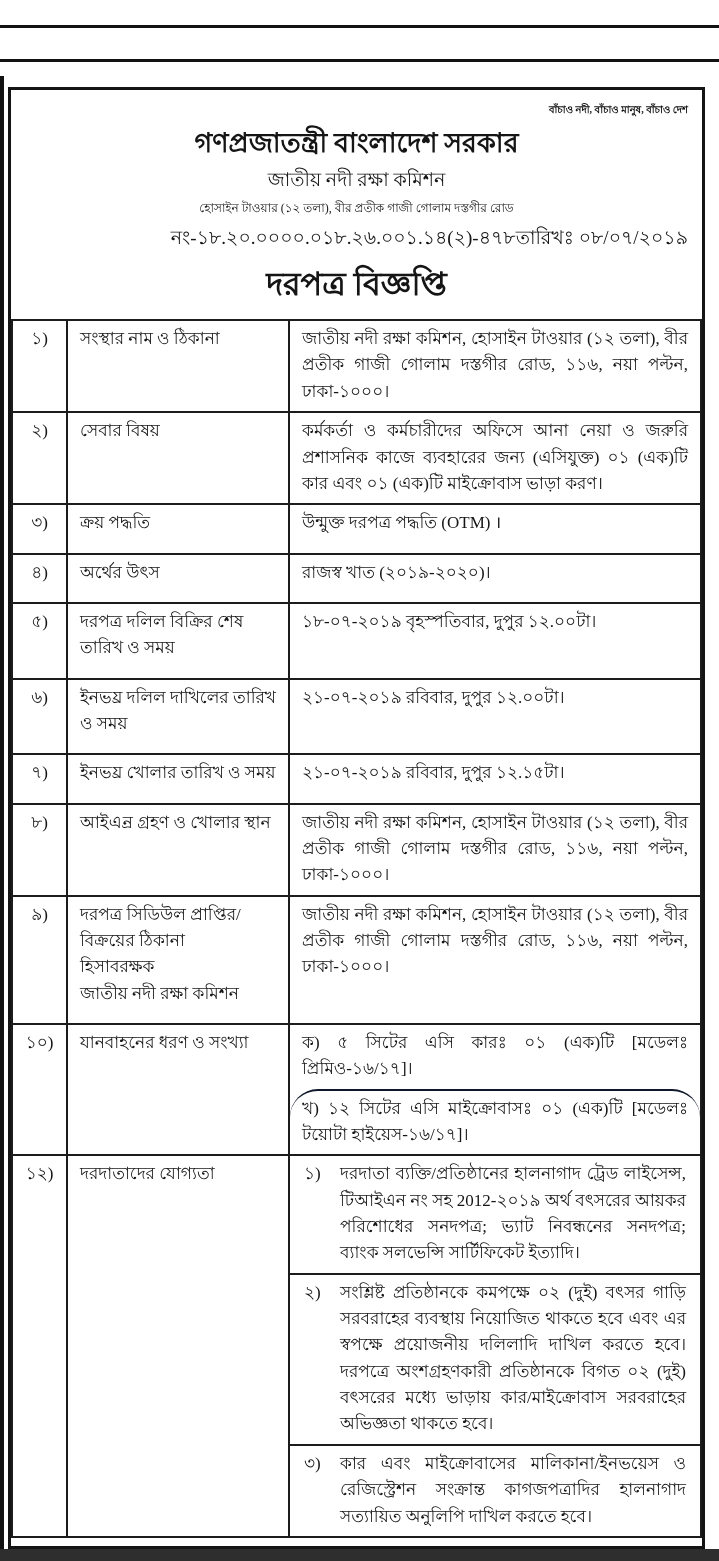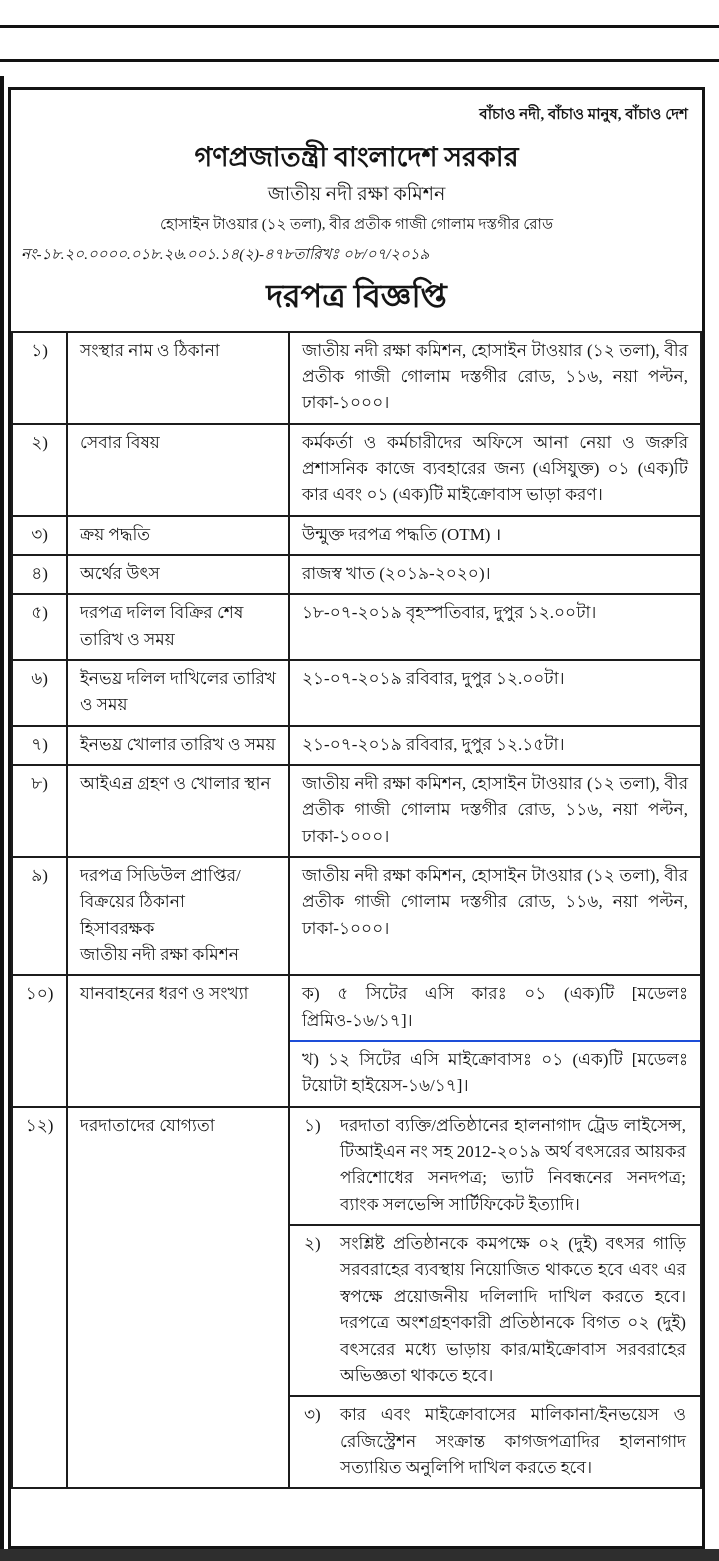--- a/index.html
+++ b/index.html
@@ -11,35 +11,35 @@
   .scanline{position:absolute;left:0;width:719px;height:3px;background:#121212;}
   #scanline-1{top:25px;}
   #scanline-2{top:59px;}
   .left-strip{position:absolute;left:0;top:76px;width:4px;height:1485px;background:#121212;}
   .bottom-band{position:absolute;left:0;top:1549px;width:719px;height:12px;background:#2e2e2e;}
 
   .doc{
     position:absolute;left:8px;top:87px;width:691px;height:1456px;
     border:3px solid #141414;background:#fff;box-sizing:content-box;
   }
-  .slogan{text-align:right;font-weight:bold;font-size:15px;padding:12px 14px 0 0;}
-  .gov-title{text-align:center;font-size:27px;font-weight:bold;line-height:1.25;margin-top:14px;}
+  .slogan{text-align:right;font-weight:bold;font-size:10px;padding:12px 14px 0 0;}
+  .gov-title{text-align:center;font-size:27px;font-weight:bold;line-height:1.25;margin-top:8px;}
   .commission{text-align:center;font-size:19px;margin-top:4px;}
-  .addr{text-align:center;font-size:15px;margin-top:3px;line-height:1.45;}
-  .memo-row{display:flex;justify-content:flex-start;font-size:15px;padding:6px 14px 0 10px;font-style:italic;}
+  .addr{text-align:center;font-size:12px;margin-top:3px;line-height:1.45;}
+  .memo-row{display:flex;justify-content:flex-end;font-size:19px;padding:6px 14px 0 10px;}
   .notice-title{text-align:center;font-size:32px;font-weight:bold;margin:4px 0 6px;}
 
   table.tender{width:100%;border-collapse:collapse;table-layout:fixed;}
   table.tender td{border:2px solid #1c1c1c;vertical-align:top;font-size:17px;line-height:1.55;}
   td.c-serial{text-align:center;padding:5px 2px;}
-  td.c-label{padding:5px 8px 6px 12px;}
+  td.c-label{padding:5px 8px 16px 12px;}
   td.c-value{padding:0;}
   .label-line{display:block;}
-  .seg{padding:5px 12px 6px 12px;text-align:justify;}
-  .seg + .seg{border-top:2px solid #1d4ed8;}
+  .seg{padding:5px 12px 6px 12px;text-align:justify;border-radius:28px;}
+  .seg + .seg{border-top:2px solid #0f172a;}
   .q-item{display:flex;padding:5px 10px 6px 14px;}
   .q-item + .q-item{border-top:2px solid #1c1c1c;}
   .q-item .num{flex:0 0 36px;}
   .q-item .txt{flex:1;text-align:justify;padding-right:4px;}
 
   
   table.tender tr:nth-child(11) td{height:62px;}
   table.tender tr:nth-child(15) td{height:50px;}
 </style>
 </head>

